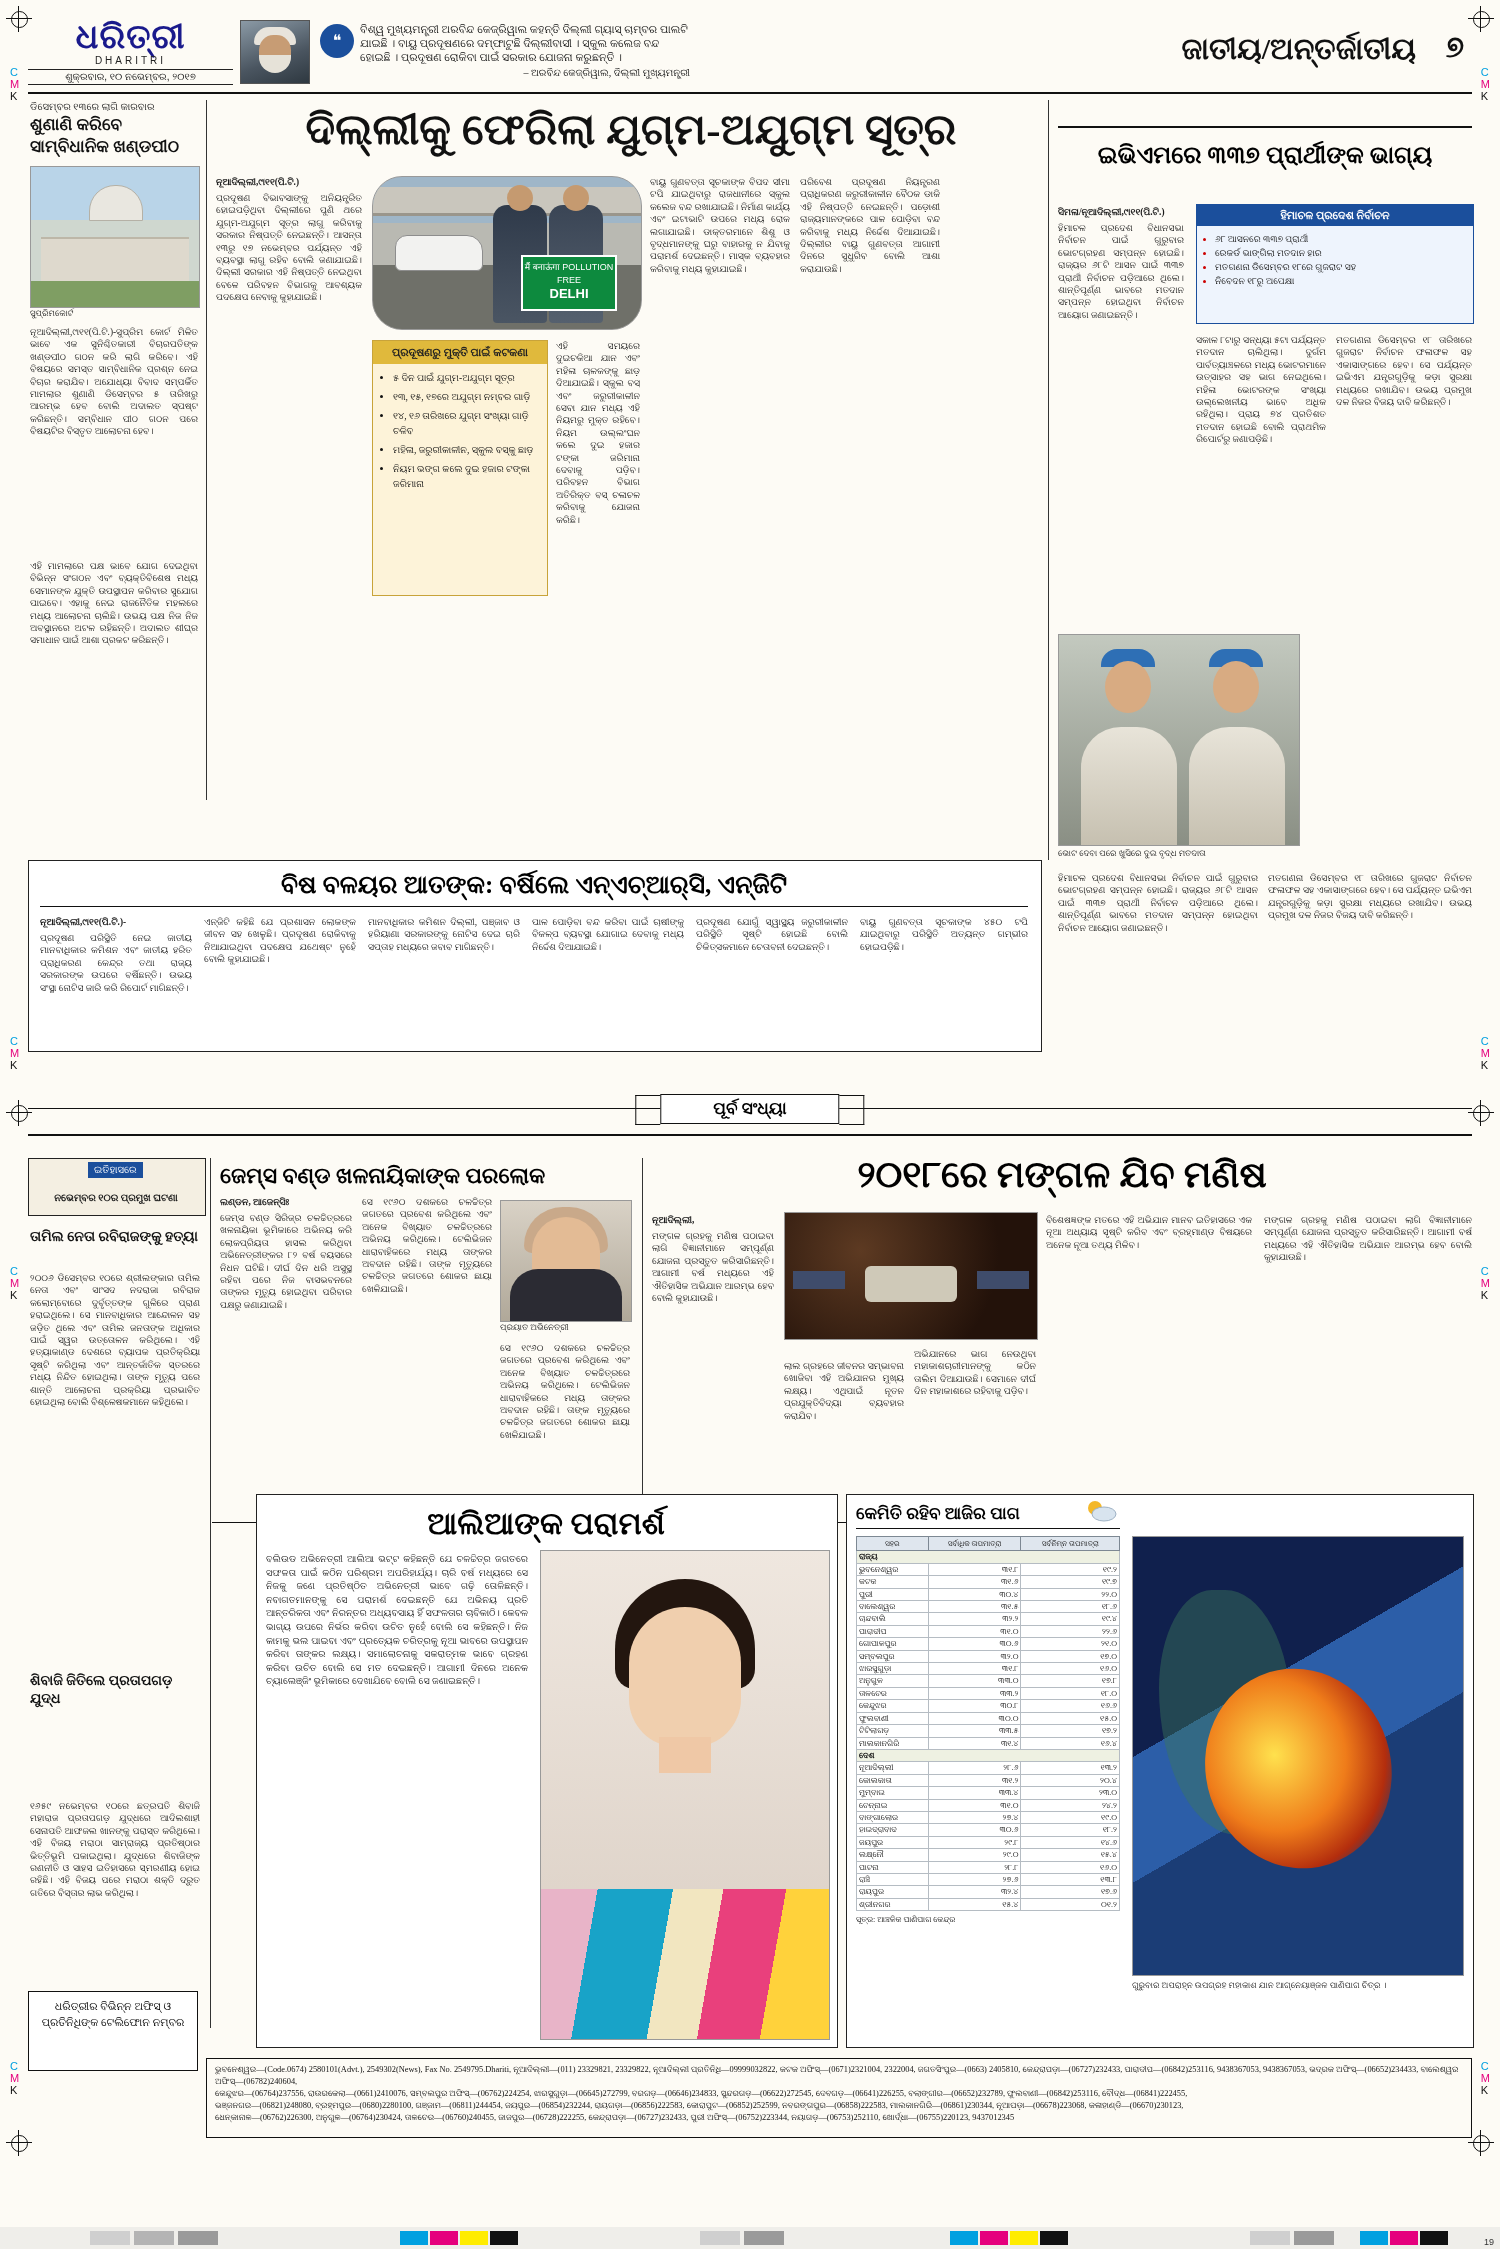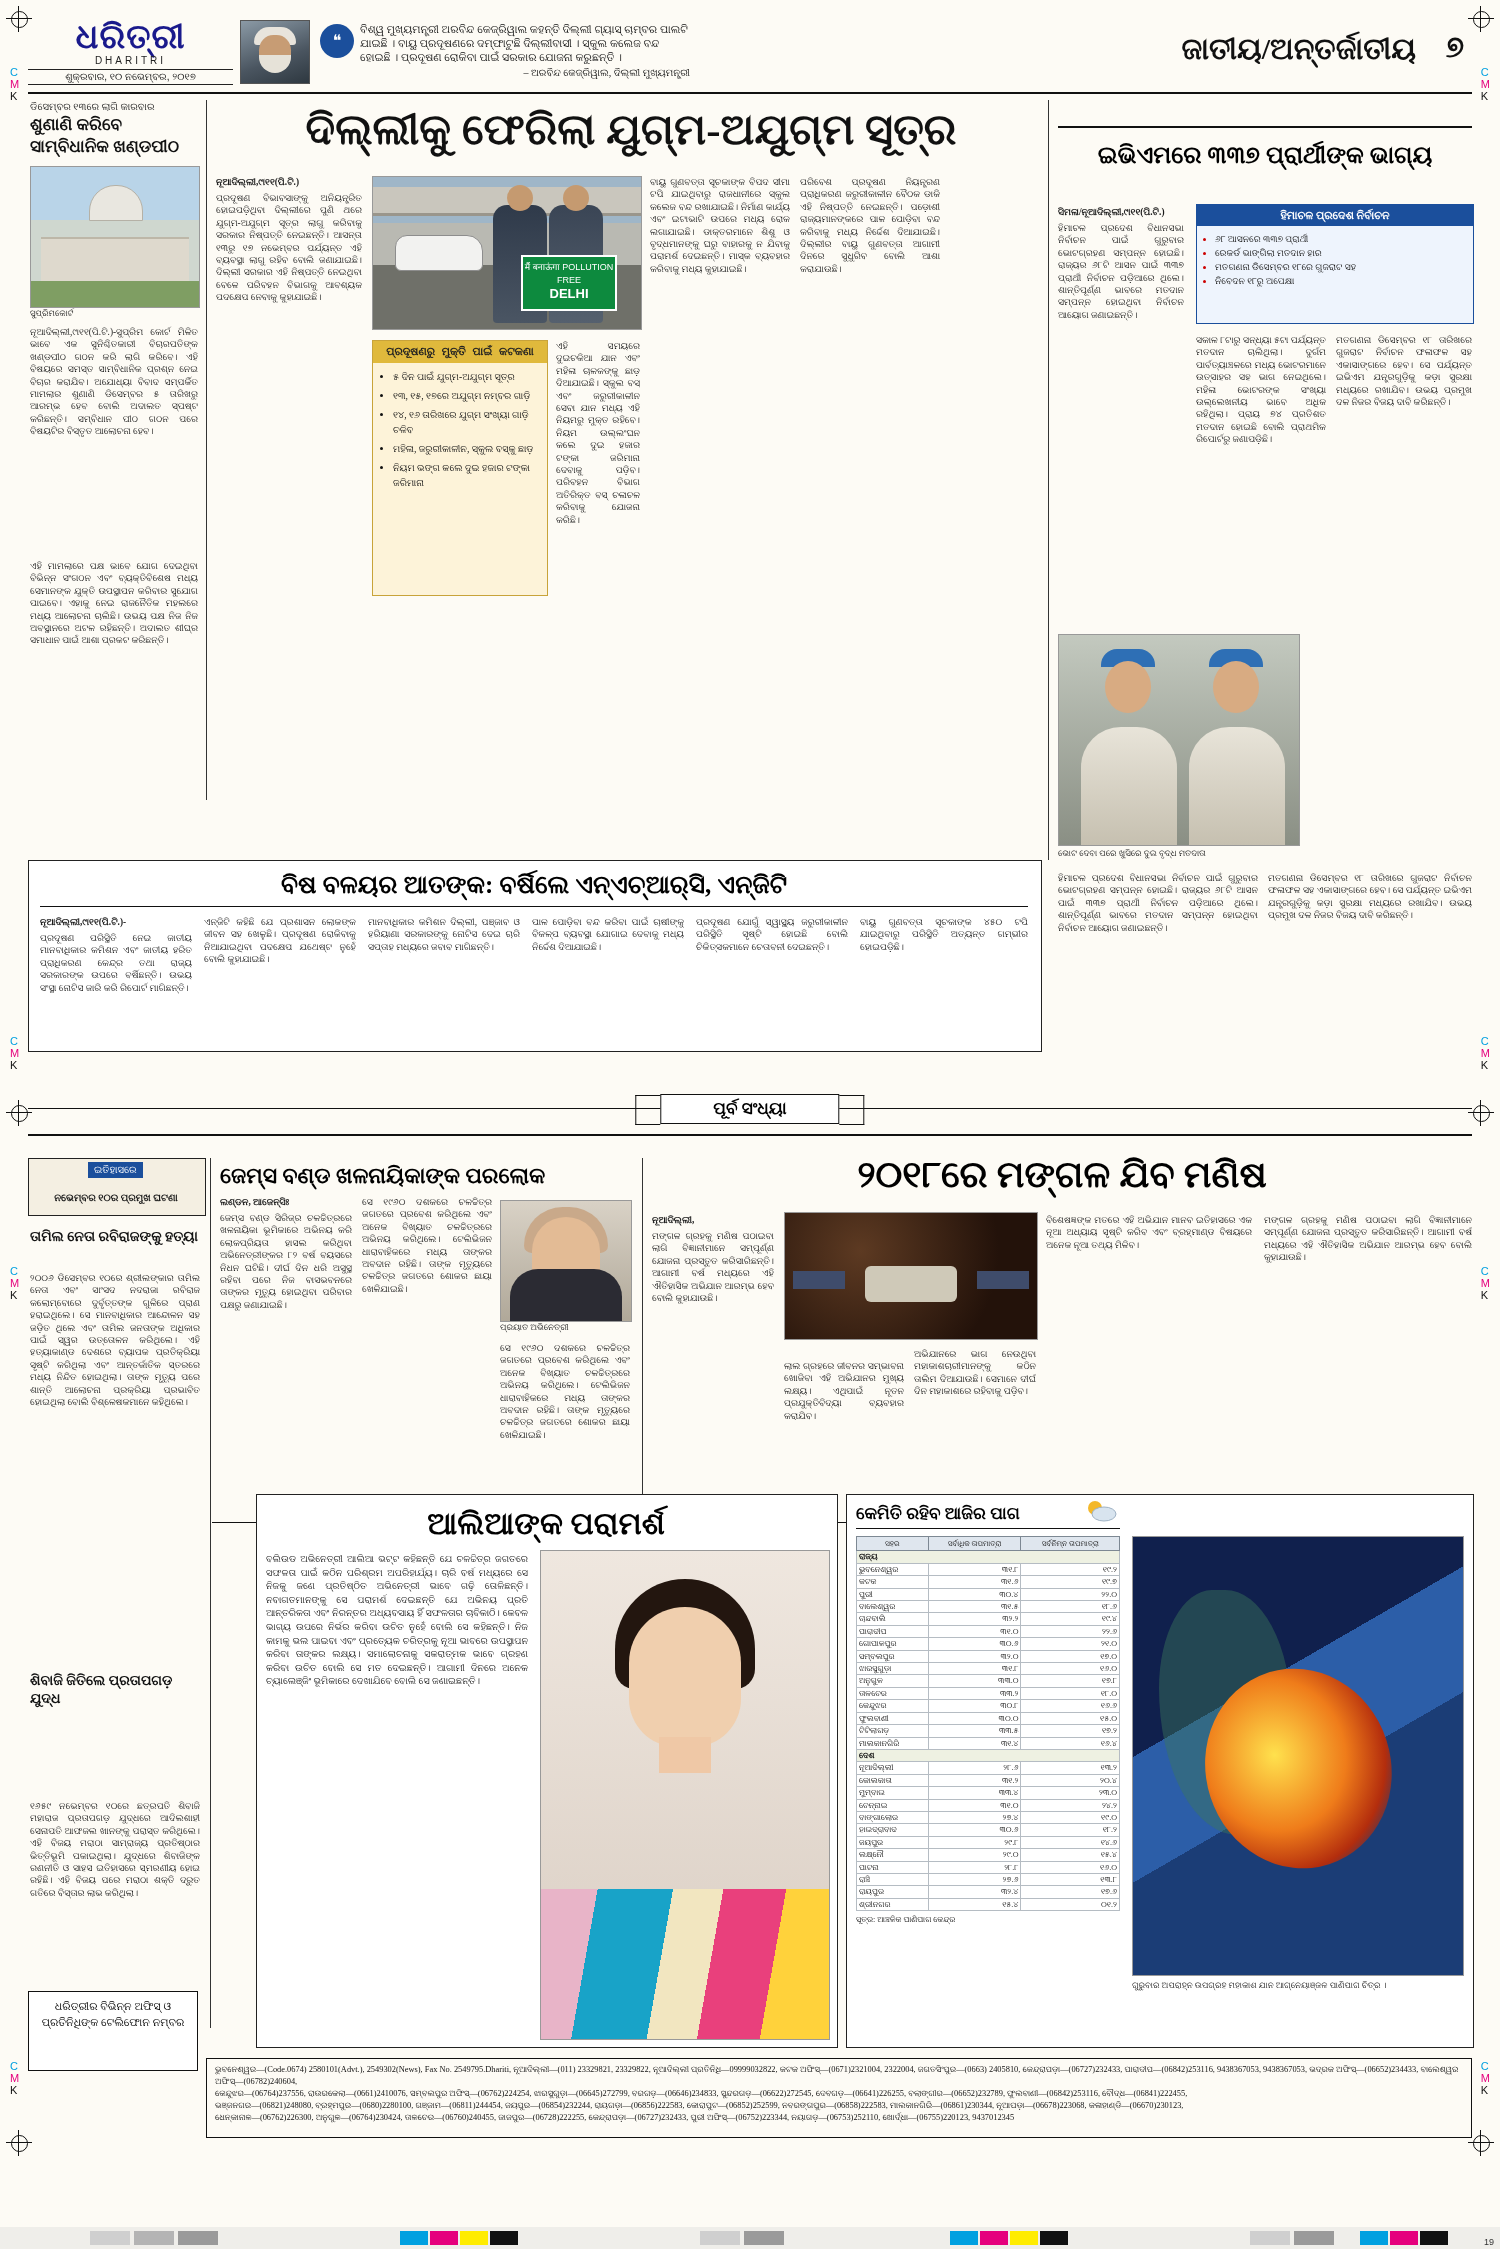--- a/index.html
+++ b/index.html
@@ -87,21 +87,21 @@
   .ph-alia .hair{position:absolute;left:50%;margin-left:-70px;top:28px;width:140px;height:110px;border-radius:70px 70px 20px 20px;background:#23160f;}
   .ph-alia .saree{position:absolute;left:0;bottom:0;width:100%;height:150px;background:linear-gradient(100deg,#e8b4c8 0 18%,#18a3c8 18% 42%,#f2e6c0 42% 58%,#e9407c 58% 78%,#ffd23b 78% 100%);}
   .ph-alia .neck{position:absolute;left:50%;margin-left:-26px;top:186px;width:52px;height:36px;background:#efc8a6;}
 
   .ph-weather{background:linear-gradient(150deg,#10204d 0 35%,#2c5ea8 35% 55%,#1b3d76 55% 100%);}
   .ph-weather .swirl{position:absolute;left:22%;top:30%;width:56%;height:46%;border-radius:50%;background:radial-gradient(ellipse at 40% 40%,#ffe14d,#ef7c1a 45%,#b32d0d 70%,rgba(40,20,60,0) 85%);transform:rotate(-18deg);}
   .ph-weather .land{position:absolute;left:8%;top:12%;width:40%;height:56%;background:rgba(60,120,90,.45);border-radius:40% 50% 30% 60%;}
 
   
   .yellowbox{position:absolute;background:#fdf3d9;border:1px solid #c8a33a;}
-  .yellowbox h4{margin:0;padding:5px 8px;background:#e0b93c;font-family:Liberation Mono, monospace;font-size:11px;text-align:center;color:#222;}
+  .yellowbox h4{margin:0;padding:5px 8px;background:#e0b93c;font-family:Liberation Serif, serif;font-size:11px;text-align:center;color:#222;}
   .yellowbox ul{margin:0;padding:6px 8px 6px 20px;font-family:"Liberation Serif",serif;font-size:9.6px;line-height:15px;color:#111;}
   .yellowbox li{margin-bottom:4px;}
 
   .bluebox{position:absolute;border:1px solid #1b4f9c;background:#eef4fd;}
   .bluebox h4{margin:0;padding:4px 6px;background:#1b4f9c;color:#fff;font-family:"Liberation Serif",serif;font-size:11px;text-align:center;}
   .bluebox ul{margin:0;padding:6px 8px 6px 18px;font-family:"Liberation Serif",serif;font-size:9.2px;line-height:14px;color:#111;}
   .bluebox li::marker{color:#c00;}
   .bannertext{font-family:"Liberation Serif",serif;font-weight:bold;text-align:center;}
 
   .ribbon{position:absolute;left:50%;transform:translateX(-50%);padding:4px 52px;border:1px solid #111;background:#fff;font-family:"Liberation Serif",serif;font-size:17px;font-weight:bold;}
@@ -233,21 +233,21 @@
   <div class="col" style="left:30px;top:326px;width:168px;height:230px;">ନୂଆଦିଲ୍ଲୀ,୯ା୧୧(ପି.ଟି.)-ସୁପ୍ରିମ କୋର୍ଟ ମିଳିତ ଭାବେ ଏକ ସୁନିଶ୍ଚିତକାରୀ ବିଚାରପତିଙ୍କ ଖଣ୍ଡପୀଠ ଗଠନ କରି ଲାଗି କରିବେ। ଏହି ବିଷୟରେ ସମସ୍ତ ସାମ୍ବିଧାନିକ ପ୍ରଶ୍ନ ନେଇ ବିଚାର କରାଯିବ। ଅଯୋଧ୍ୟା ବିବାଦ ସମ୍ପର୍କିତ ମାମଲାର ଶୁଣାଣି ଡିସେମ୍ବର ୫ ତାରିଖରୁ ଆରମ୍ଭ ହେବ ବୋଲି ଅଦାଲତ ସ୍ପଷ୍ଟ କରିଛନ୍ତି। ସମ୍ବିଧାନ ପୀଠ ଗଠନ ପରେ ବିଷୟଟିର ବିସ୍ତୃତ ଆଲୋଚନା ହେବ।</div>
   <div class="col" style="left:30px;top:560px;width:168px;height:230px;">ଏହି ମାମଲାରେ ପକ୍ଷ ଭାବେ ଯୋଗ ଦେଇଥିବା ବିଭିନ୍ନ ସଂଗଠନ ଏବଂ ବ୍ୟକ୍ତିବିଶେଷ ମଧ୍ୟ ସେମାନଙ୍କ ଯୁକ୍ତି ଉପସ୍ଥାପନ କରିବାର ସୁଯୋଗ ପାଇବେ। ଏହାକୁ ନେଇ ରାଜନୈତିକ ମହଲରେ ମଧ୍ୟ ଆଲୋଚନା ଚାଲିଛି। ଉଭୟ ପକ୍ଷ ନିଜ ନିଜ ଅବସ୍ଥାନରେ ଅଟଳ ରହିଛନ୍ତି। ଅଦାଲତ ଶୀଘ୍ର ସମାଧାନ ପାଇଁ ଆଶା ପ୍ରକଟ କରିଛନ୍ତି।</div>
 
   <div class="thinline" style="left:206px;top:100px;width:1px;height:700px;"></div>
 
   <div class="bannertext" style="position:absolute;left:216px;top:104px;width:830px;font-size:43px;line-height:52px;color:#111;">ଦିଲ୍ଲୀକୁ ଫେରିଲା ଯୁଗ୍ମ-ଅଯୁଗ୍ମ ସୂତ୍ର</div>
 
   <div class="col" style="left:216px;top:176px;width:146px;font-weight:bold;">ନୂଆଦିଲ୍ଲୀ,୯ା୧୧(ପି.ଟି.)</div>
   <div class="col" style="left:216px;top:192px;width:146px;height:440px;">ପ୍ରଦୂଷଣ ବିଭାବସାଙ୍କୁ ଅନିୟନ୍ତ୍ରିତ ହୋଇପଡ଼ିଥିବା ଦିଲ୍ଲୀରେ ପୁଣି ଥରେ ଯୁଗ୍ମ-ଅଯୁଗ୍ମ ସୂତ୍ର ଲାଗୁ କରିବାକୁ ସରକାର ନିଷ୍ପତ୍ତି ନେଇଛନ୍ତି। ଆସନ୍ତା ୧୩ରୁ ୧୭ ନଭେମ୍ବର ପର୍ଯ୍ୟନ୍ତ ଏହି ବ୍ୟବସ୍ଥା ଲାଗୁ ରହିବ ବୋଲି ଜଣାଯାଇଛି। ଦିଲ୍ଲୀ ସରକାର ଏହି ନିଷ୍ପତ୍ତି ନେଇଥିବା ବେଳେ ପରିବହନ ବିଭାଗକୁ ଆବଶ୍ୟକ ପଦକ୍ଷେପ ନେବାକୁ କୁହାଯାଇଛି।</div>
 
-  <div class="photo ph-delhi" style="left:372px;top:176px;width:268px;height:152px;">
+  <div class="photo ph-delhi" style="left:372px;top:176px;width:268px;height:152px;border-radius:30px;">
     <div class="flyover"></div>
     <div class="road"></div>
     <div class="car"></div>
     <div class="cop1"></div>
       <div class="cop2"></div>
     <div class="sign">
       <span>मैं बनाऊंगा</span>
       <span>POLLUTION FREE</span>
       <b>DELHI</b>
     </div>

